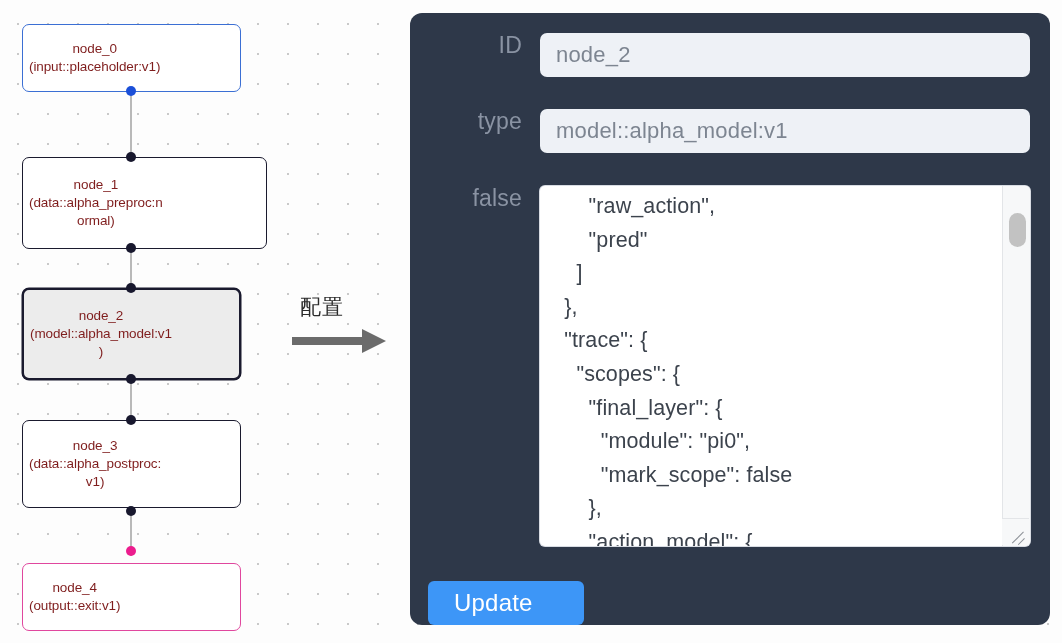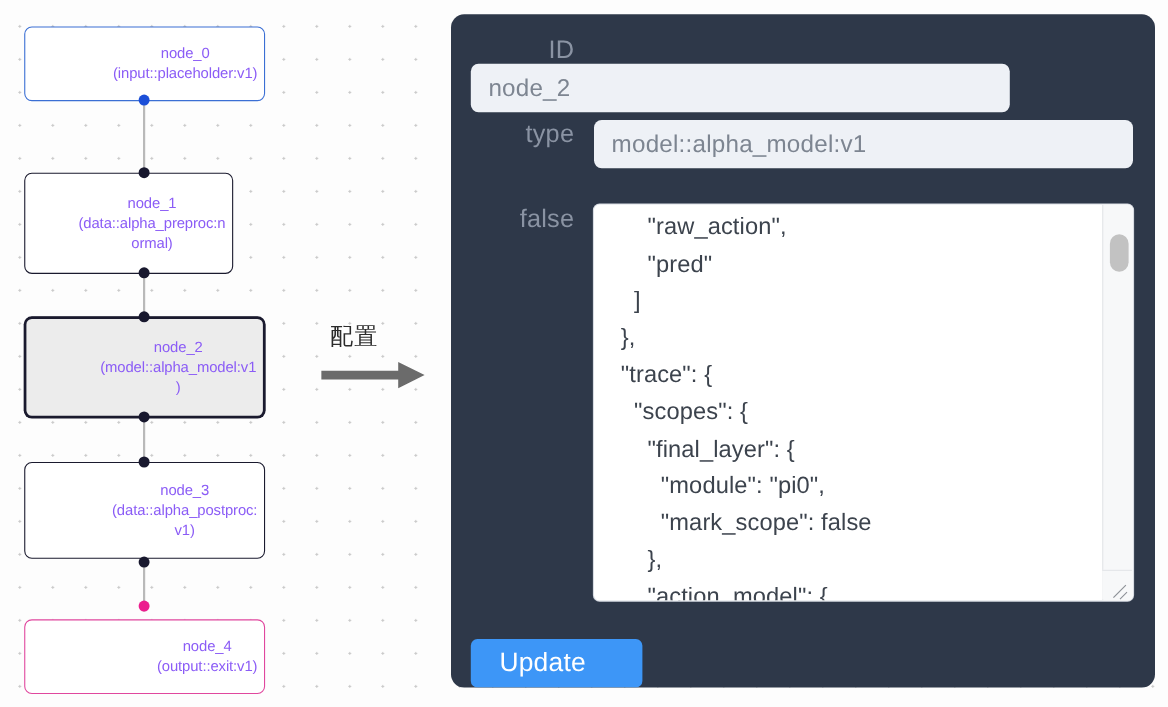--- a/index.html
+++ b/index.html
@@ -39,25 +39,25 @@
     background-position: 3px 9px;
   }
 
   
   .node {
     position: absolute;
     border-radius: 7px;
     background: #ffffff;
     display: flex;
     align-items: center;
-    justify-content: flex-end;
+    justify-content: flex-start;
     text-align: center;
     line-height: 1.32;
     font-size: 13.5px;
-    color: #8b5cf6;
+    color: #7f1d1d;
     letter-spacing: -0.1px;
     padding: 2px 6px;
     z-index: 3;
   }
   .node-default { border: 1.6px solid #1a1a2e; }
   .node-input   { border: 1.6px solid #3b6fd4; }
   .node-output  { border: 1.8px solid #e0479e; margin-top: 12px; }
   .node-selected {
     border: 2.4px solid #1a1a2e;
     background: #ececec;
@@ -125,21 +125,21 @@
     background: #eef1f6;
     border: none;
     border-radius: 7px;
     color: #7d8591;
     font-size: 22px;
     font-family: "Liberation Sans", sans-serif;
     padding: 9px 16px;
     letter-spacing: 0.2px;
   }
 
-  #row-id    { left: 18px; top: 20px; flex-direction: column; }
+  #row-id    { left: 18px; top: 20px; }
   #row-type  { left: 18px; top: 96px; }
   #row-config{ left: 18px; top: 173px; }
 
   #input-id   { width: 490px; height: 44px; }
   #input-type { width: 490px; height: 44px; }
 
   
   #config-wrap {
     position: relative;
     width: 490px; height: 360px;
@@ -221,21 +221,21 @@
     <div class="edge" style="left:130px; top:245px; height:48px;"></div>
     <div class="edge" style="left:130px; top:376px; height:48px;"></div>
     <div class="edge" style="left:130px; top:508px; height:48px;"></div>
 
     <div class="node node-input" style="left:22px; top:24px; width:219px; height:68px;">
       <span class="node-label">node_0
 (input::placeholder:v1)</span>
     </div>
     <div class="handle handle-blue" style="left:126px; top:86px;"></div>
 
-    <div class="node node-default" style="left:22px; top:157px; width:190px; height:92px;">
+    <div class="node node-default" style="left:22px; top:157px; width:245px; height:92px;">
       <span class="node-label">node_1
 (data::alpha_preproc:n
 ormal)</span>
     </div>
     <div class="handle" style="left:126px; top:152px;"></div>
     <div class="handle" style="left:126px; top:243px;"></div>
 
     <div class="node node-selected" style="left:22px; top:288px; width:219px; height:92px;">
       <span class="node-label">node_2
 (model::alpha_model:v1

